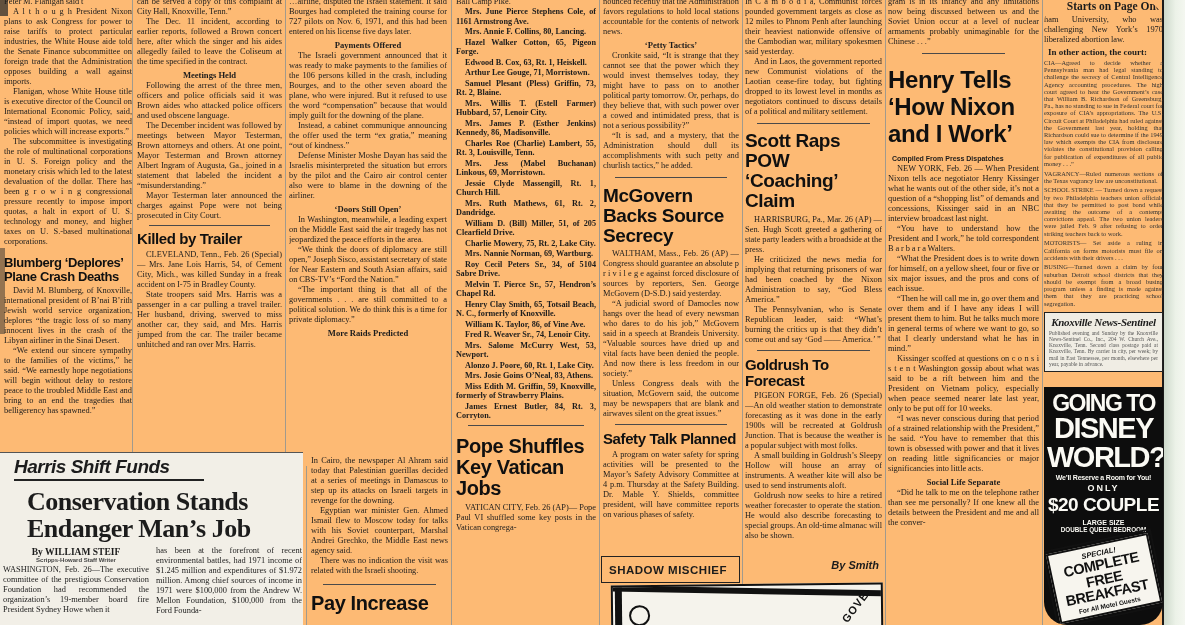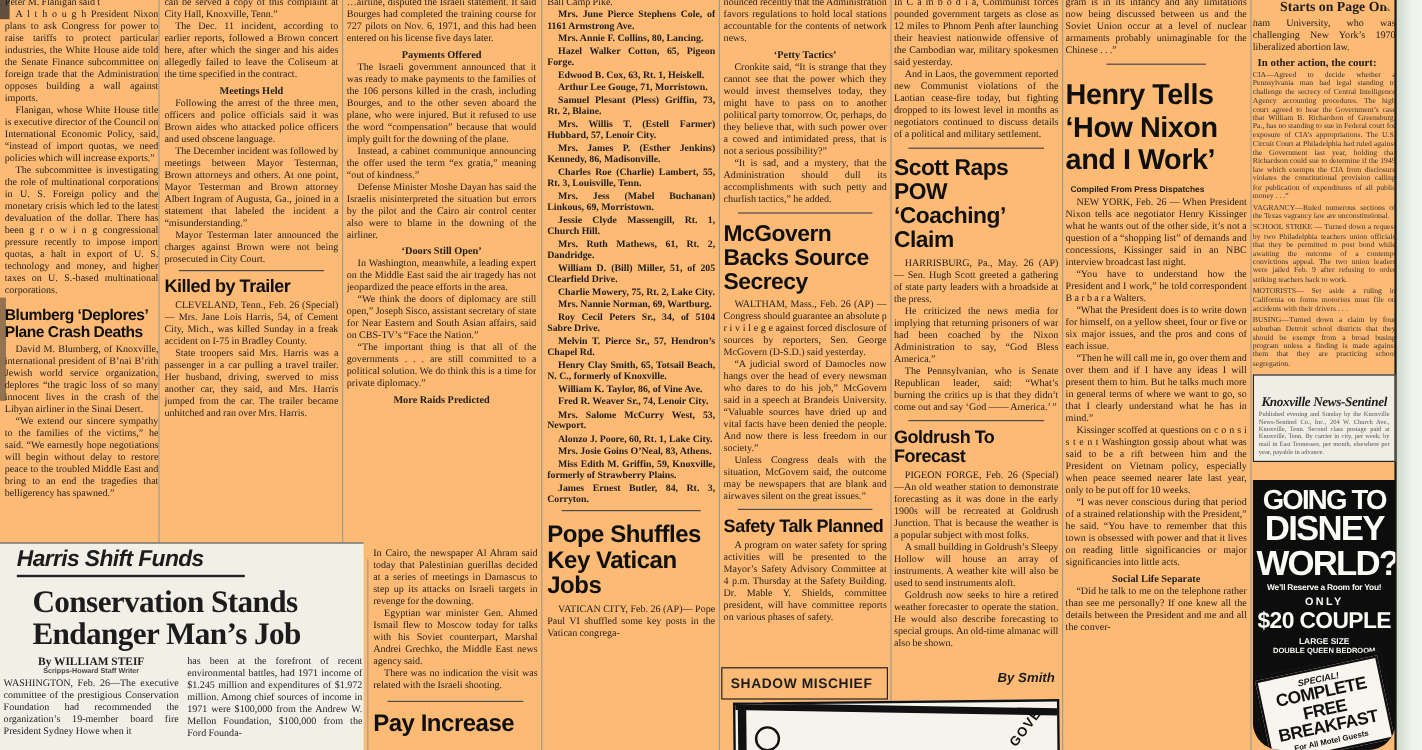--- a/index.html
+++ b/index.html
@@ -42,21 +42,21 @@
             font-family:"Liberation Sans",sans-serif;font-weight:bold;font-style:italic;font-size:11px;}
   #comic{position:absolute;left:611px;top:584px;width:268px;height:41px;border:2.5px solid #111;
          background:#f5f3ec;transform:rotate(-0.6deg);overflow:hidden;}
   #comic .beam{position:absolute;left:-4px;top:2px;width:280px;height:6px;background:#111;transform:rotate(1.6deg);}
   #comic .post{position:absolute;left:2px;top:0;width:7px;height:41px;background:#111;}
   #comic .ball{position:absolute;left:16px;top:18px;width:17px;height:17px;border:2px solid #111;border-radius:50%;}
   #comic .sign{position:absolute;left:224px;top:16px;font-family:"Liberation Sans",sans-serif;font-weight:bold;
                font-size:11px;letter-spacing:1px;transform:rotate(-52deg);color:#111;}
   
   #right-rail{position:absolute;left:1044px;top:0;width:119px;height:625px;overflow:hidden;border-radius:23px;}
-  #masthead{border:1px solid #222;margin-top:5px;padding:16px 4px 4px;background:#f0ede4;}
+  #masthead{border:1px solid #222;margin-top:5px;padding:3px 4px 4px;background:#f0ede4;}
   #masthead-title{font-weight:bold;font-style:italic;font-size:11px;text-align:center;letter-spacing:-0.3px;}
   #masthead-fine{font-size:5.4px;line-height:6.2px;color:#555;text-align:justify;margin-top:2px;}
   #disney-ad{margin-top:15px;background:#0d0d0d;color:#fbfaf4;height:240px;padding:5px 3px 0;
              text-align:center;font-family:"Liberation Sans",sans-serif;overflow:hidden;}
   .ad-big{font-weight:bold;letter-spacing:-1.5px;line-height:0.98;}
   .ad-reserve{font-size:7px;font-weight:bold;margin-top:3px;letter-spacing:-0.2px;}
   .ad-only{font-size:9px;font-weight:bold;margin-top:2px;letter-spacing:2px;}
   .ad-price{font-size:19px;font-weight:bold;letter-spacing:-0.5px;margin-top:1px;}
   .ad-size1{font-size:7px;font-weight:bold;margin-top:3px;}
   .ad-size2{font-size:6.3px;font-weight:bold;}
@@ -96,35 +96,35 @@
       <div class="h" style="font-size: 13px; margin-top: 9px;">Blumberg ‘Deplores’ Plane Crash Deaths</div>
       <div class="p">David M. Blumberg, of Knoxville, international president of B’nai B’rith Jewish world service organization, deplores “the tragic loss of so many innocent lives in the crash of the Libyan airliner in the Sinai Desert.</div>
       <div class="p">“We extend our sincere sympathy to the families of the victims,” he said. “We earnestly hope negotiations will begin without delay to restore peace to the troubled Middle East and bring to an end the tragedies that belligerency has spawned.”</div>
     </div>
   <div class="col" style="left:137px;top:0;width:145px;height:452px">
       <div class="p cut">can be served a copy of this complaint at City Hall, Knoxville, Tenn.”</div>
       <div class="p">The Dec. 11 incident, according to earlier reports, followed a Brown concert here, after which the singer and his aides allegedly failed to leave the Coliseum at the time specified in the contract.</div>
       <div class="sub">Meetings Held</div>
       <div class="p">Following the arrest of the three men, officers and police officials said it was Brown aides who attacked police officers and used obscene language.</div>
       <div class="p">The December incident was followed by meetings between Mayor Testerman, Brown attorneys and others. At one point, Mayor Testerman and Brown attorney Albert Ingram of Augusta, Ga., joined in a statement that labeled the incident a “misunderstanding.”</div>
-      <div class="p">Mayor Testerman later announced the charges against Brown were not being prosecuted in City Court.</div>
+      <div class="p">Mayor Testerman later announced the charges against Pope were not being prosecuted in City Court.</div>
       <div class="rule"></div>
       <div class="h" style="font-size: 15px;">Killed by Trailer</div>
       <div class="p">CLEVELAND, Tenn., Feb. 26 (Special) — Mrs. Jane Lois Harris, 54, of Cement City, Mich., was killed Sunday in a freak accident on I-75 in Bradley County.</div>
       <div class="p">State troopers said Mrs. Harris was a passenger in a car pulling a travel trailer. Her husband, driving, swerved to miss another car, they said, and Mrs. Harris jumped from the car. The trailer became unhitched and ran over Mrs. Harris.</div>
     </div>
   <div class="col" style="left:289px;top:0;width:158px;height:452px">
       <div class="p cut">…airline, disputed the Israeli statement. It said Bourges had completed the training course for 727 pilots on Nov. 6, 1971, and this had been entered on his license five days later.</div>
       <div class="sub">Payments Offered</div>
       <div class="p">The Israeli government announced that it was ready to make payments to the families of the 106 persons killed in the crash, including Bourges, and to the other seven aboard the plane, who were injured. But it refused to use the word “compensation” because that would imply guilt for the downing of the plane.</div>
       <div class="p">Instead, a cabinet communique announcing the offer used the term “ex gratia,” meaning “out of kindness.”</div>
       <div class="p">Defense Minister Moshe Dayan has said the Israelis misinterpreted the situation but errors by the pilot and the Cairo air control center also were to blame in the downing of the airliner.</div>
       <div class="sub">‘Doors Still Open’</div>
       <div class="p">In Washington, meanwhile, a leading expert on the Middle East said the air tragedy has not jeopardized the peace efforts in the area.</div>
-      <div class="p">“We think the doors of diplomacy are still open,” Joseph Sisco, assistant secretary of state for Near Eastern and South Asian affairs, said on CBS-TV’s “Face the Nation.”</div>
+      <div class="p">“We think the doors of diplomacy are still open,” Joseph Sisco, assistant secretary of state for Near Eastern and South Asian affairs, said on CBS-TV’s “Ford the Nation.”</div>
       <div class="p">“The important thing is that all of the governments . . . are still committed to a political solution. We do think this is a time for private diplomacy.”</div>
       <div class="sub">More Raids Predicted</div>
     </div>
   <div class="col" style="left:311px;top:456px;width:137px;height:169px">
       <div class="p lead">In Cairo, the newspaper Al Ahram said today that Palestinian guerillas decided at a series of meetings in Damascus to step up its attacks on Israeli targets in revenge for the downing.</div>
       <div class="p">Egyptian war minister Gen. Ahmed Ismail flew to Moscow today for talks with his Soviet counterpart, Marshal Andrei Grechko, the Middle East news agency said.</div>
       <div class="p">There was no indication the visit was related with the Israeli shooting.</div>
       <div class="rule" style="margin-top: 8px;"></div>
       <div class="h" style="font-size: 20px; margin-top: 8px;">Pay Increase</div>
     </div>
@@ -171,21 +171,21 @@
       <div class="p">Unless Congress deals with the situation, McGovern said, the outcome may be newspapers that are blank and airwaves silent on the great issues.”</div>
       <div class="rule" style="margin-top: 5px;"></div>
       <div class="h" style="font-size: 15px; margin-top: 6px;">Safety Talk Planned</div>
       <div class="p">A program on water safety for spring activities will be presented to the Mayor’s Safety Advisory Committee at 4 p.m. Thursday at the Safety Building. Dr. Mable Y. Shields, committee president, will have committee reports on various phases of safety.</div>
     </div>
   <div class="col" style="left:745px;top:0;width:137px;height:556px">
       <div class="p cut">In C a m b o d i a, Communist forces pounded government targets as close as 12 miles to Phnom Penh after launching their heaviest nationwide offensive of the Cambodian war, military spokesmen said yesterday.</div>
       <div class="p">And in Laos, the government reported new Communist violations of the Laotian cease-fire today, but fighting dropped to its lowest level in months as negotiators continued to discuss details of a political and military settlement.</div>
       <div class="rule" style="margin-top: 6px;"></div>
       <div class="h" style="font-size: 19px; margin-top: 7px;">Scott Raps POW ‘Coaching’ Claim</div>
-      <div class="p" style="margin-top: 4px;">HARRISBURG, Pa., May. 26 (AP) — Sen. Hugh Scott greeted a gathering of state party leaders with a broadside at the press.</div>
+      <div class="p" style="margin-top: 4px;">HARRISBURG, Pa., Mar. 26 (AP) — Sen. Hugh Scott greeted a gathering of state party leaders with a broadside at the press.</div>
       <div class="p">He criticized the news media for implying that returning prisoners of war had been coached by the Nixon Administration to say, “God Bless America.”</div>
       <div class="p">The Pennsylvanian, who is Senate Republican leader, said: “What’s burning the critics up is that they didn’t come out and say ‘God —— America.’ ”</div>
       <div class="rule" style="margin-top: 5px;"></div>
       <div class="h" style="font-size: 15px; margin-top: 6px;">Goldrush To Forecast</div>
       <div class="p" style="margin-top: 3px;">PIGEON FORGE, Feb. 26 (Special)—An old weather station to demonstrate forecasting as it was done in the early 1900s will be recreated at Goldrush Junction. That is because the weather is a popular subject with most folks.</div>
       <div class="p">A small building in Goldrush’s Sleepy Hollow will house an array of instruments. A weather kite will also be used to send instruments aloft.</div>
       <div class="p">Goldrush now seeks to hire a retired weather forecaster to operate the station. He would also describe forecasting to special groups. An old-time almanac will also be shown.</div>
     </div>
   <div class="col" style="left:888px;top:0;width:151px;height:625px">
       <div class="p cut">gram is in its infancy and any limitations now being discussed between us and the Soviet Union occur at a level of nuclear armaments probably unimaginable for the Chinese . . .”</div>

